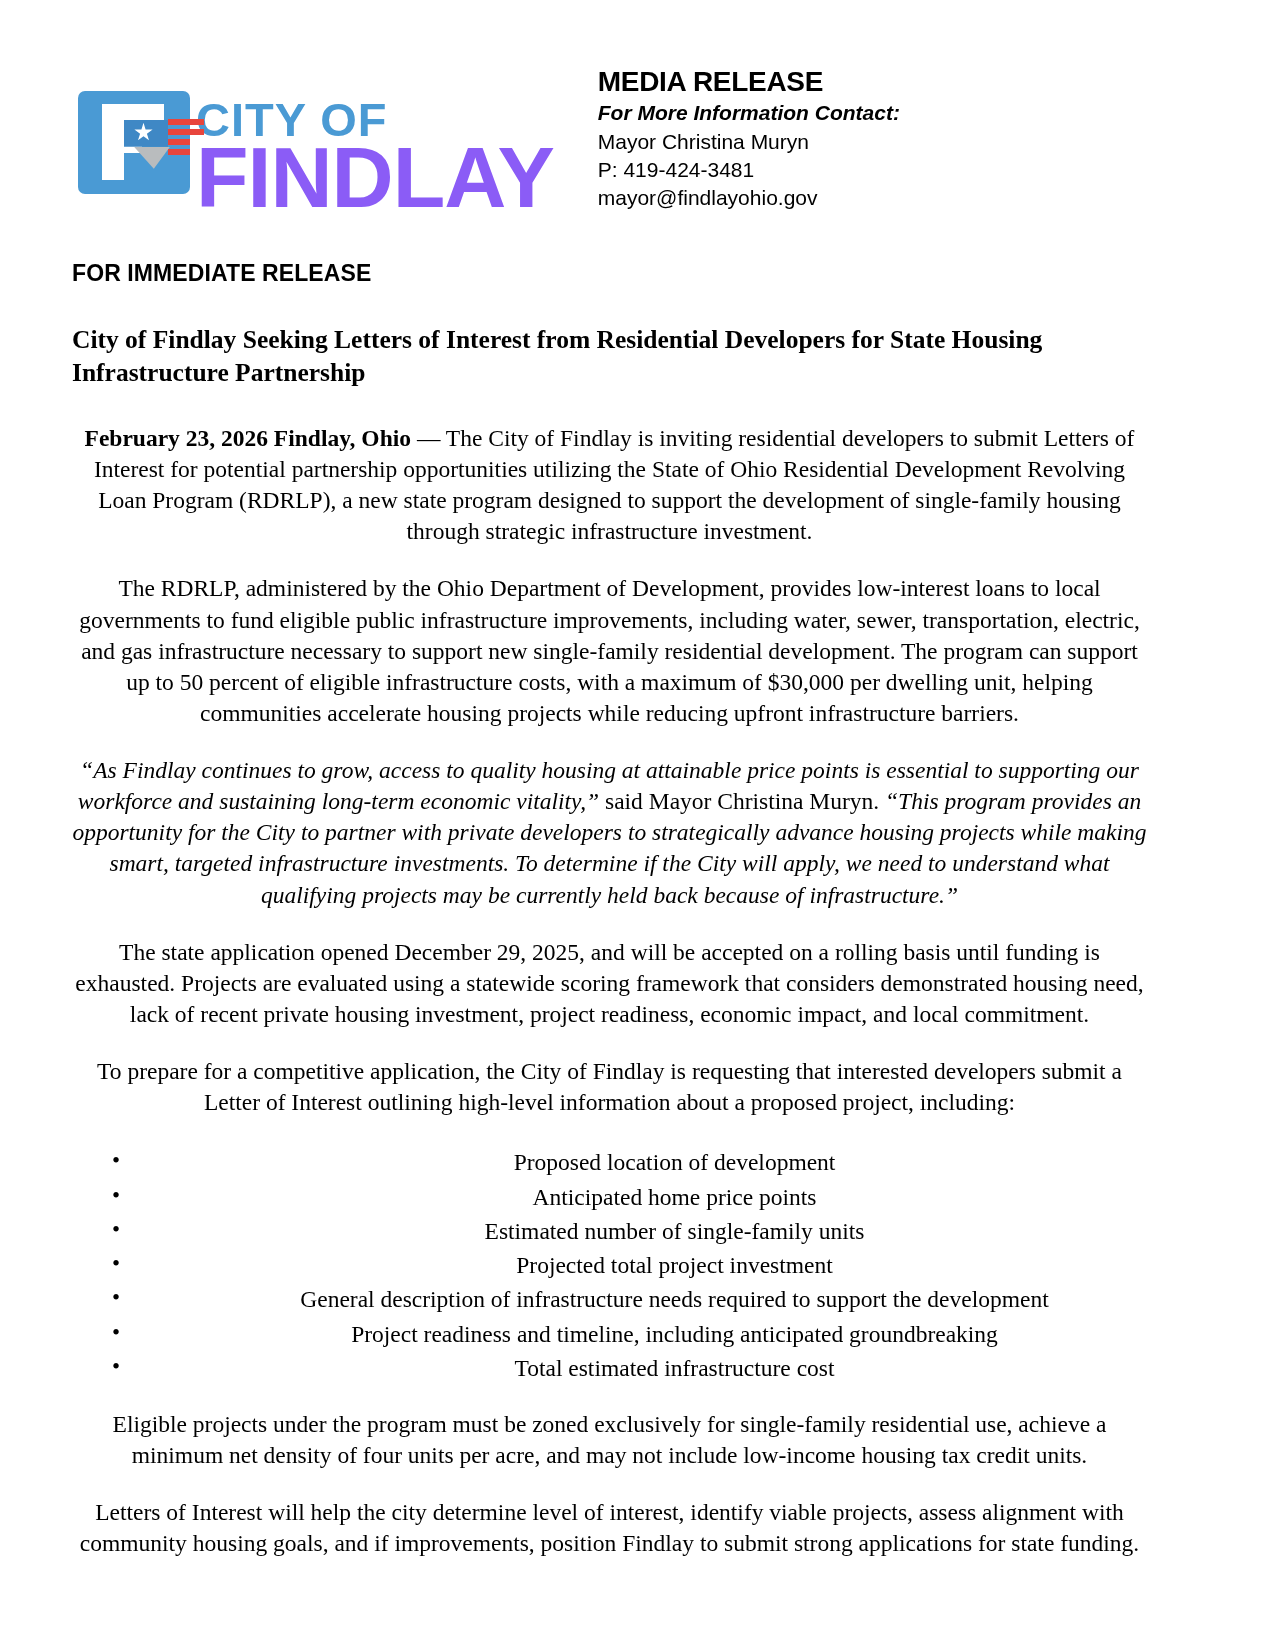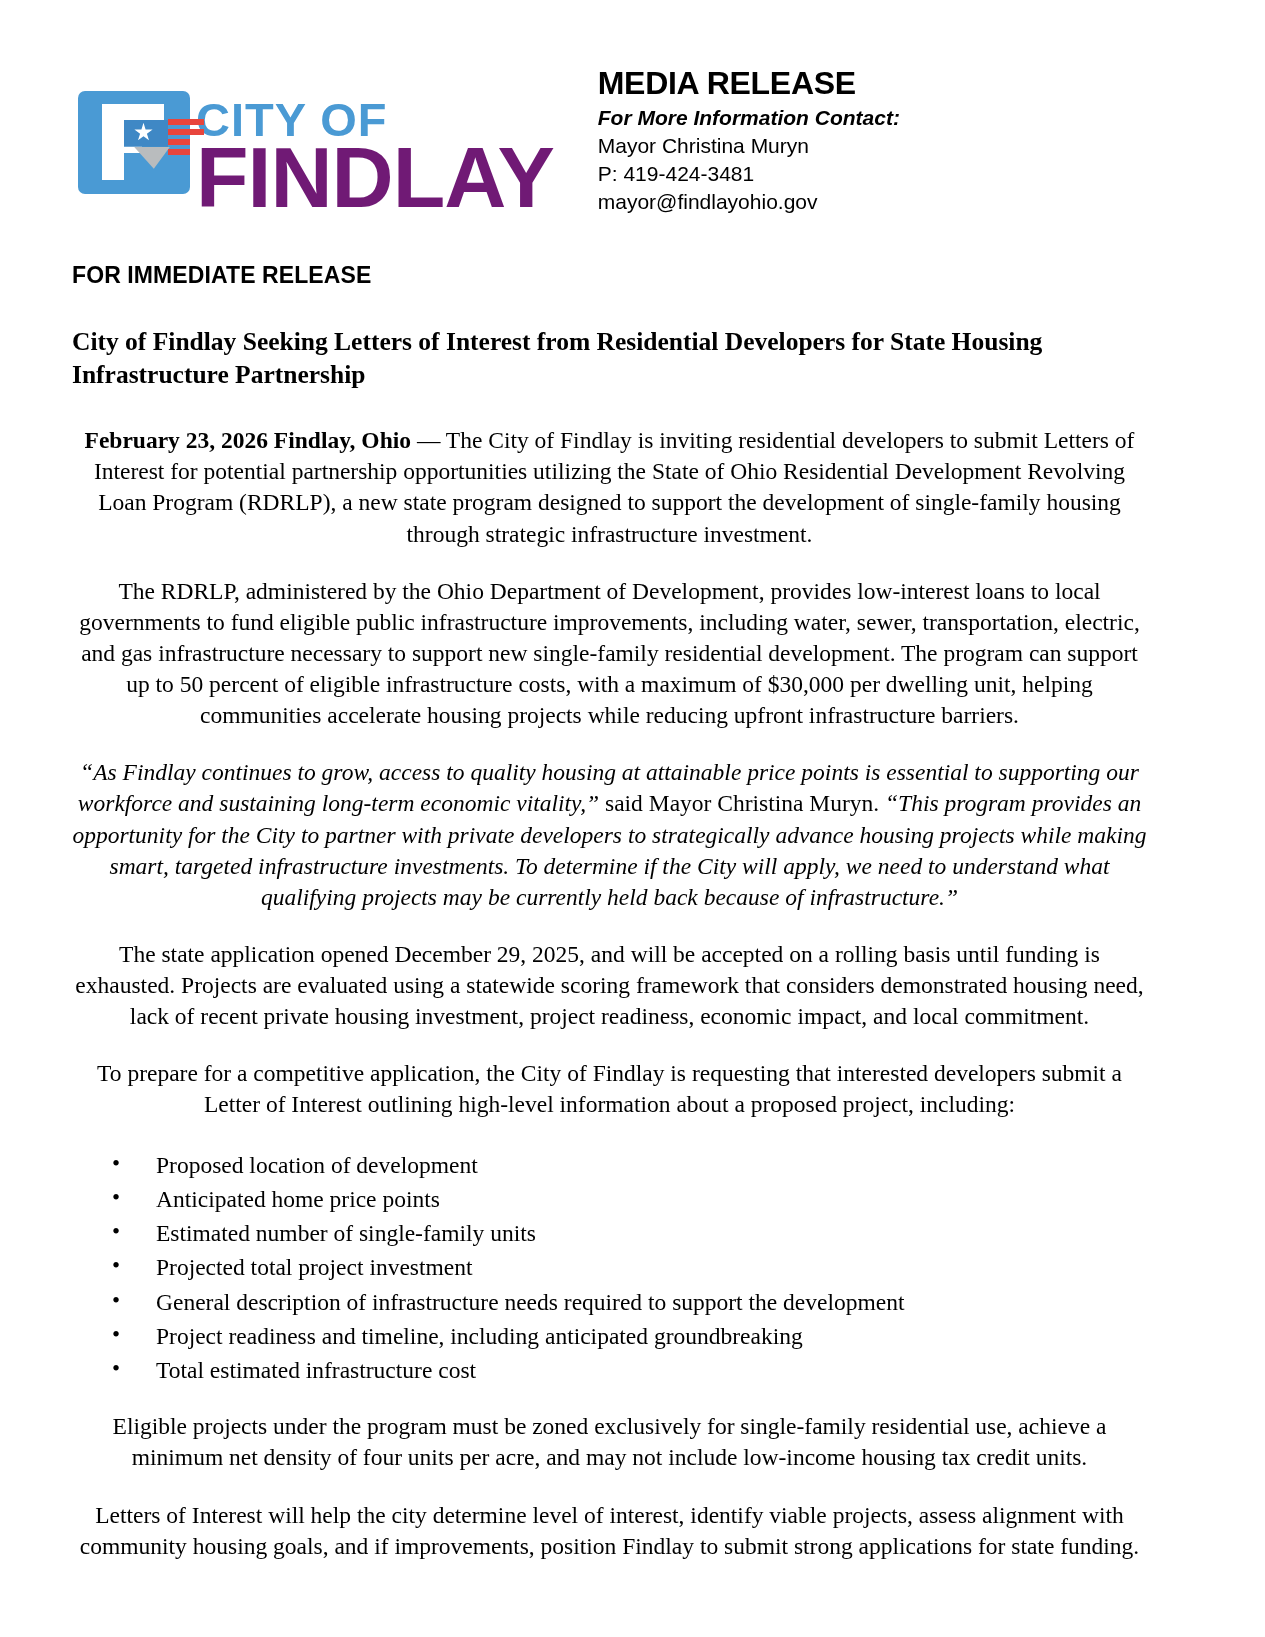--- a/index.html
+++ b/index.html
@@ -116,35 +116,35 @@
     font-family: "Liberation Sans", "DejaVu Sans", sans-serif;
     font-weight: bold;
     color: #4a9ad4;
     font-size: 47px;
     letter-spacing: 1px;
     display: block;
   }
   .logo-findlay {
     font-family: "Liberation Sans", "DejaVu Sans", sans-serif;
     font-weight: bold;
-    color: #701a75;
+    color: #8b5cf6;
     font-size: 86px;
     letter-spacing: -1px;
     display: block;
     margin-top: 2px;
   }
 
   .contact-block {
     font-family: "Liberation Sans", "DejaVu Sans", sans-serif;
     color: #000;
     margin-top: 4px;
     margin-left: 16px;
   }
   .contact-title {
-    font-size: 32px;
+    font-size: 28px;
     font-weight: bold;
     line-height: 1.12;
     letter-spacing: -0.3px;
   }
   .contact-sub {
     font-size: 21px;
     font-weight: bold;
     line-height: 1.35;
     margin-top: 2px;
     font-style: italic;
@@ -187,20 +187,21 @@
   p.body-par.first { margin-top: 34px; }
 
   .dateline { font-weight: bold; }
   .quote-par { font-style: italic; }
   .quote-par .roman { font-style: normal; }
 
   ul.bullets {
     list-style: none;
     margin: 30px 0 0 0;
     padding: 0 0 0 40px;
+    text-align: center;
   }
   ul.bullets li {
     font-size: 23.5px;
     line-height: 1.245;
     position: relative;
     padding-left: 44px;
     margin: 0 0 5px 0;
   }
   ul.bullets li::before {
     content: "\2022";

